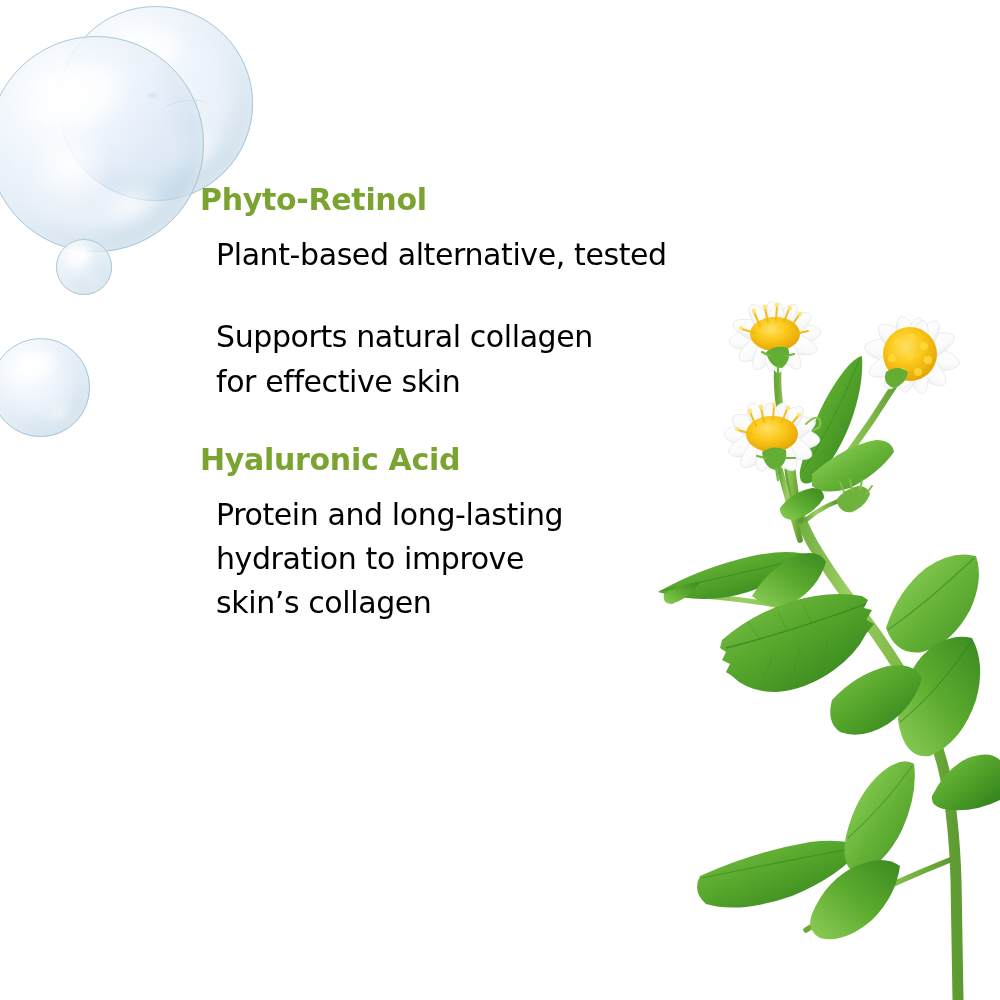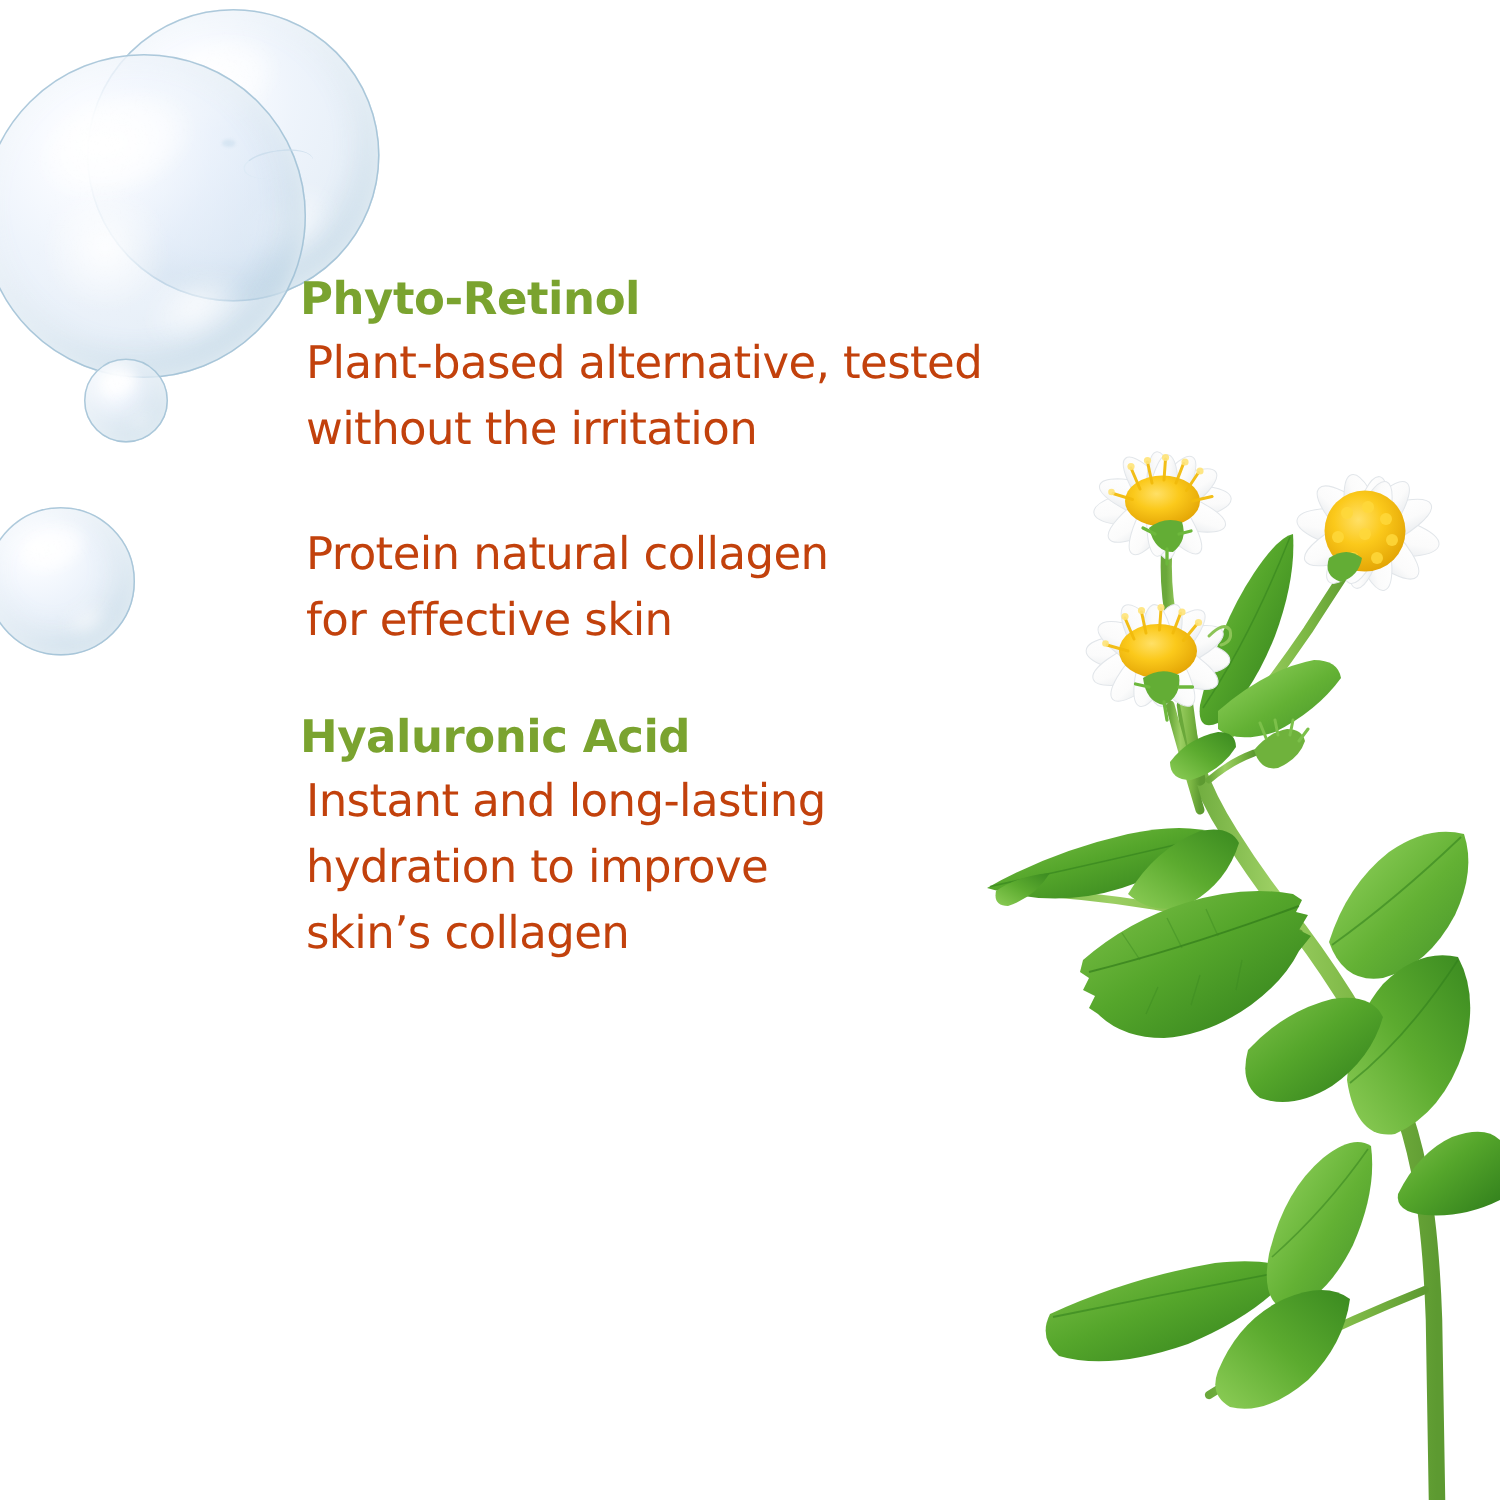--- a/index.html
+++ b/index.html
@@ -120,22 +120,22 @@
     color: #7aa32f;
     margin: 0 0 2px 0;
     white-space: nowrap;
   }
   .feature-body {
     font-family: "DejaVu Sans", "Liberation Sans", sans-serif;
     font-weight: 400;
     font-size: 30px;
     line-height: 1.47;
     letter-spacing: -0.4px;
-    color: #c2410c;
-    margin: 4px;
+    color: #000000;
+    margin: 16px;
   }
   .feature-body .ln { display: block; }
 
   
   #plant {
     position: absolute;
     right: 0;
     top: 0;
     width: 400px;
     height: 1000px;
@@ -176,35 +176,34 @@
     <div id="bubble-speck"></div>
     <div id="bubble-arc"></div>
   </div>
 
   <div id="copy">
 
     <div class="feature">
       <h2 class="feature-title">Phyto-Retinol</h2>
       <p class="feature-body">
         <span class="ln">Plant-based alternative, tested</span>
-        <span class="ln">without the irritation</span>
       </p>
     </div>
 
     <div class="feature">
       <p class="feature-body">
-        <span class="ln">Protein natural collagen</span>
+        <span class="ln">Supports natural collagen</span>
         <span class="ln">for effective skin</span>
       </p>
     </div>
 
     <div class="feature">
       <h2 class="feature-title">Hyaluronic Acid</h2>
       <p class="feature-body">
-        <span class="ln">Instant and long-lasting</span>
+        <span class="ln">Protein and long-lasting</span>
         <span class="ln">hydration to improve</span>
         <span class="ln">skin’s collagen</span>
       </p>
     </div>
 
   </div>
 
   <svg id="plant" viewBox="600 0 400 1000">
     <defs>
       <linearGradient id="stemG" x1="0" y1="0" x2="1" y2="0">

